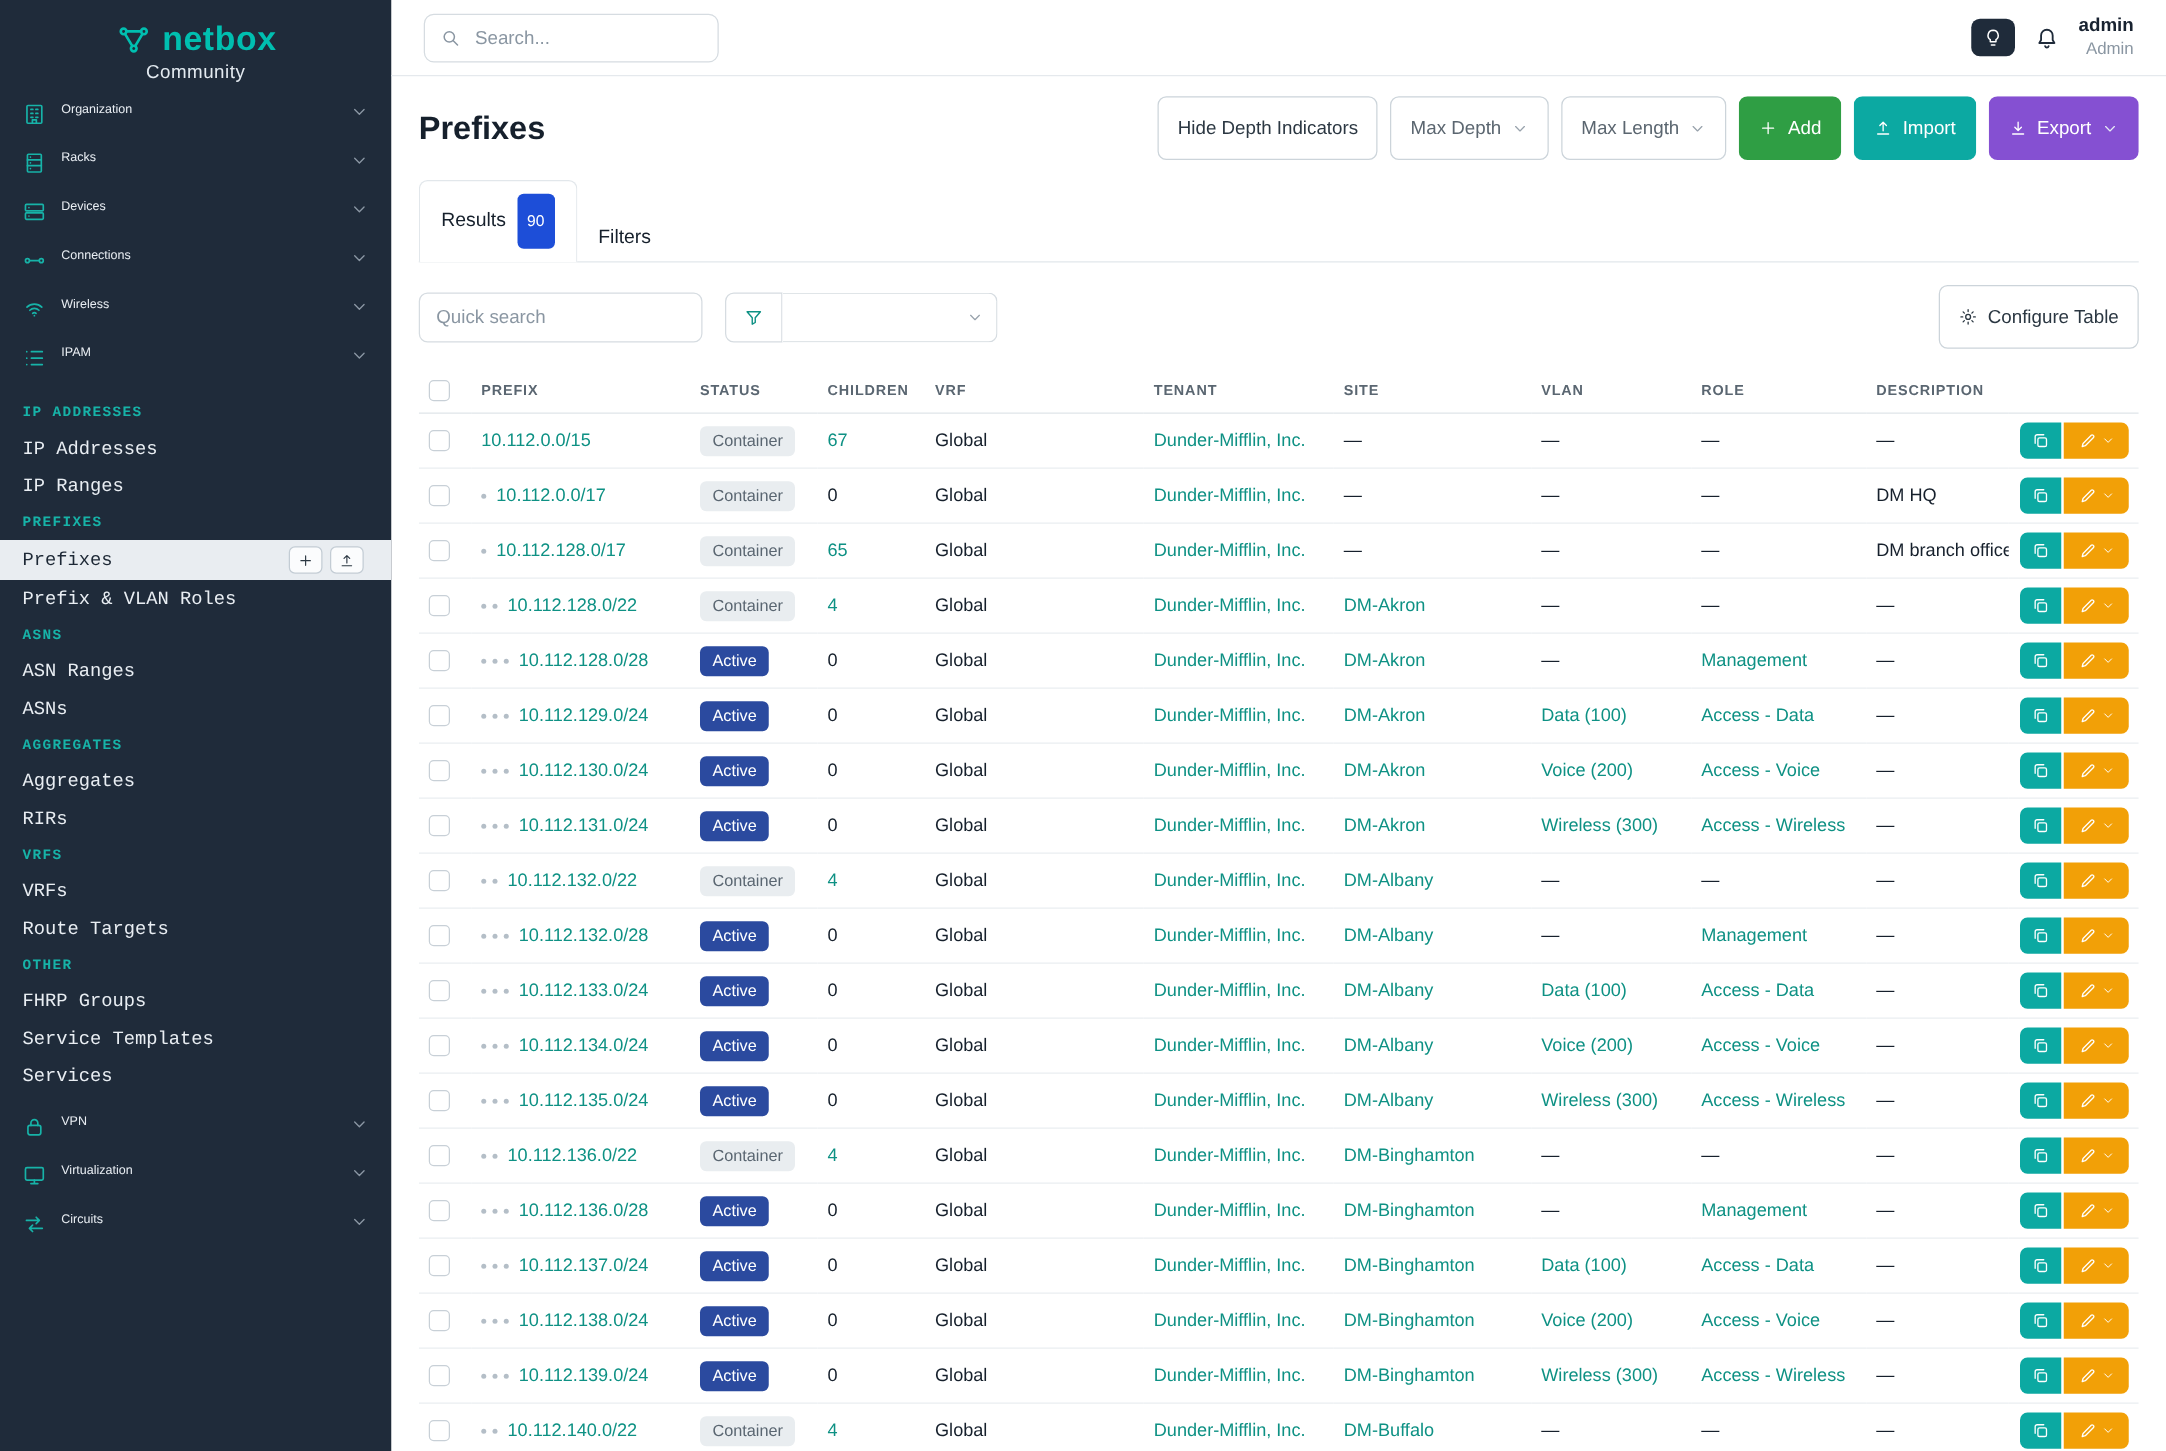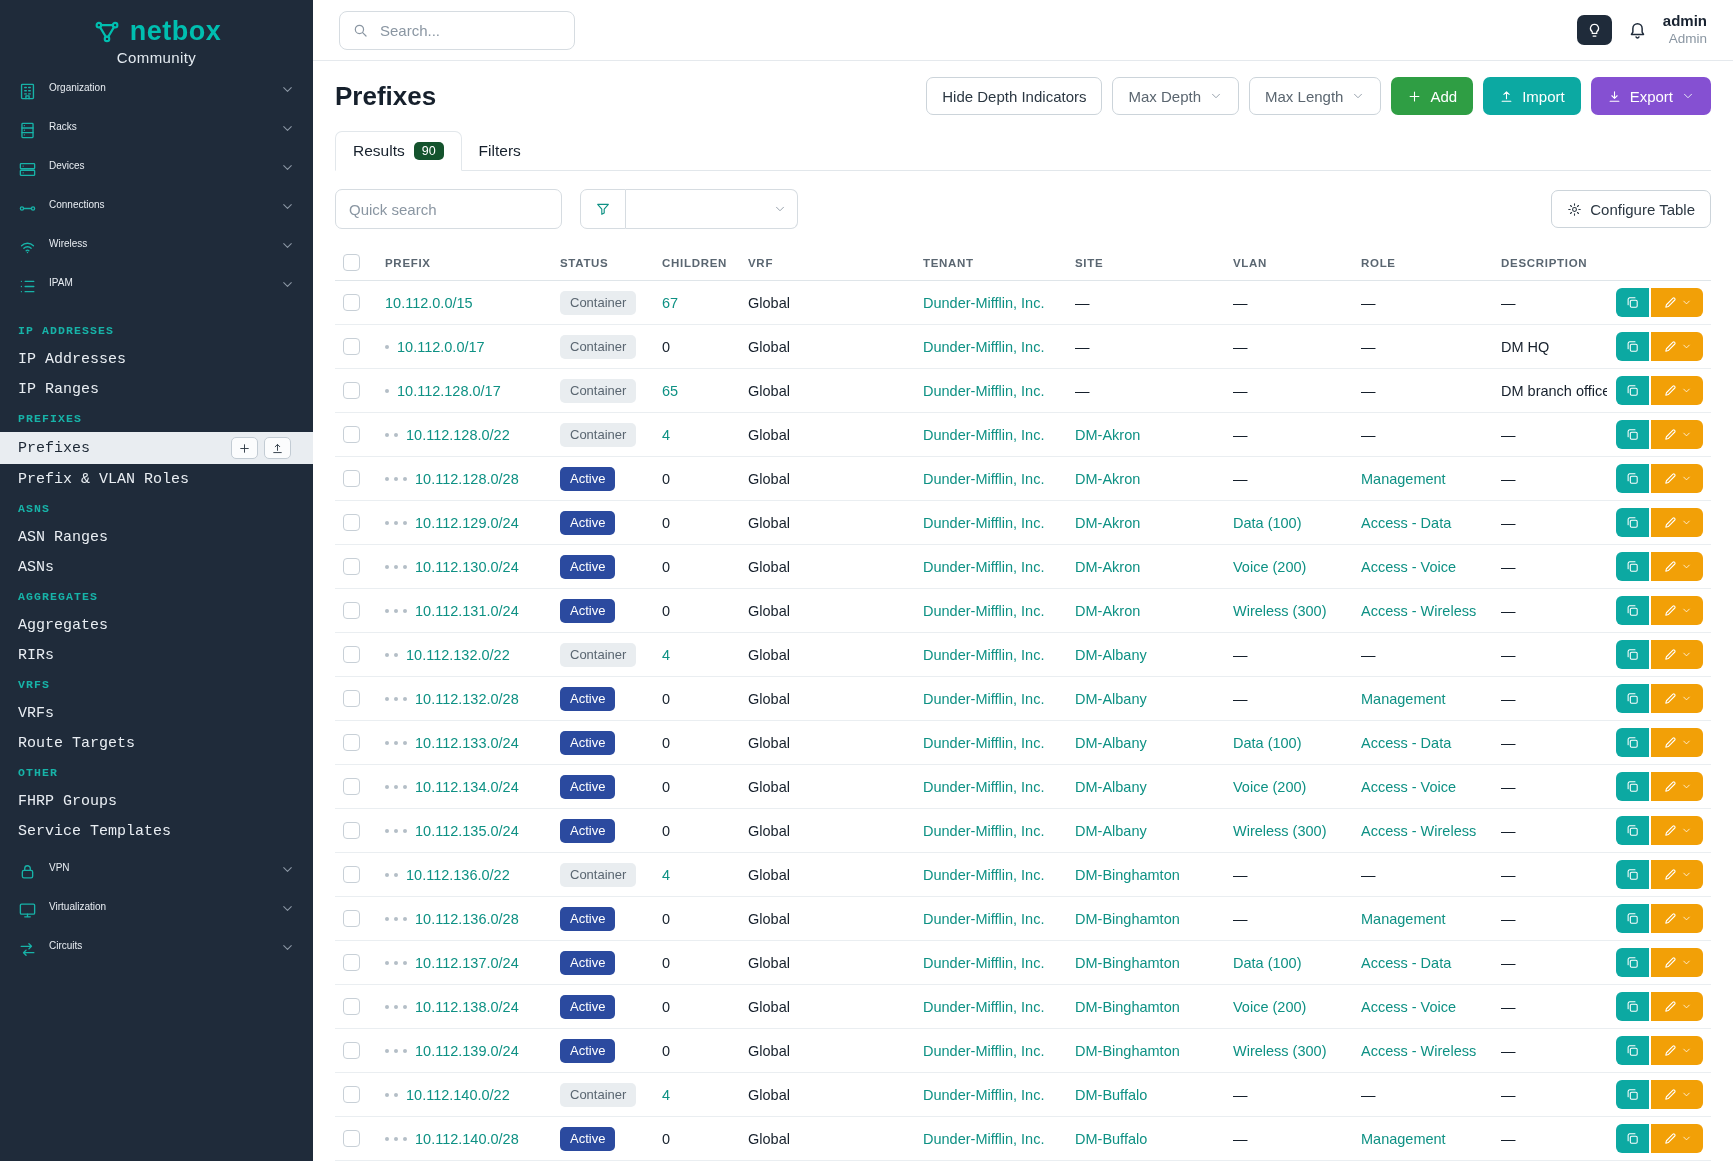--- a/index.html
+++ b/index.html
@@ -58,36 +58,36 @@
   .bell-btn svg { width: 21px; height: 21px; }
   .user { text-align: right; line-height: 1.25; }
   .user-name { font-size: 15px; font-weight: bold; color: #182230; }
   .user-role { font-size: 13.5px; color: #8a96a2; }
 
   
   .content { flex: 1; padding: 12px 22px 0; display: flex; flex-direction: column; min-height: 0; overflow: hidden; }
   .page-head { display: flex; align-items: center; justify-content: space-between; margin: 4px 0 16px; }
   .page-title { font-size: 26px; font-weight: bold; margin: 0; color: #16202c; }
   .head-actions { display: flex; gap: 10px; align-items: center; }
-  .btn { display: inline-flex; align-items: center; gap: 8px; height: 38px; padding: 0 15px; border-radius: 7px;
+  .btn { display: inline-flex; align-items: center; gap: 8px; height: 51px; padding: 0 15px; border-radius: 7px;
     font-size: 15px; font-family: inherit; cursor: pointer; border: 1px solid transparent; white-space: nowrap; background: #fff; justify-content: flex-end; }
   .btn svg { width: 15px; height: 15px; }
   .btn-outline { border-color: #ccd4da; color: #2b3742; }
   .btn-muted { border-color: #ccd4da; color: #5b6670; }
   .chev { color: #98a2ac; display: inline-flex; }
   .chev svg { width: 14px; height: 14px; }
   .btn-add { background: #2f9e44; color: #fff; font-weight: 500; }
   .btn-import { background: #0ca9a2; color: #fff; font-weight: 500; }
   .btn-export { background: #8550d2; color: #fff; font-weight: 500; }
   .btn-export .chev, .btn-add .chev { color: #e6e9f5; }
 
   .tabs { display: flex; align-items: flex-end; border-bottom: 1px solid #e2e7eb; text-align: center; }
   .tab { display: flex; align-items: center; gap: 9px; padding: 10px 17px; font-size: 15.5px; color: #16202c; cursor: pointer; }
   .tab.active { border: 1px solid #e2e7eb; border-bottom: 1px solid #fff; border-radius: 7px 7px 0 0; margin-bottom: -1px; background: #fff; }
-  .tab-badge { background: #14532d; color: #fff; font-size: 12.5px; border-radius: 5px; padding: 2px 8px; font-weight: 500; }
+  .tab-badge { background: #1d4ed8; color: #fff; font-size: 12.5px; border-radius: 5px; padding: 15px 8px; font-weight: 500; }
 
   .controls { display: flex; align-items: center; margin-top: 18px; }
   .quick-search { width: 227px; height: 40px; border: 1px solid #d6dce1; border-radius: 7px; padding: 0 13px;
     font-size: 15px; font-family: inherit; color: #182230; outline: none; }
   .quick-search::placeholder { color: #8a96a2; }
   .filter-group { display: flex; margin-left: 18px; }
   .filter-btn { width: 46px; height: 40px; border: 1px solid #d6dce1; border-radius: 7px 0 0 7px; background: #fff;
     display: flex; align-items: center; justify-content: center; color: #0e9184; cursor: pointer; }
   .filter-btn svg { width: 16px; height: 16px; }
   .filter-select { width: 172px; height: 40px; border: 1px solid #d6dce1; border-left: none; border-radius: 0 7px 7px 0;
@@ -299,20 +299,23 @@
           </div>
   </div>
         <div class="nav-section">
     <div class="nav-section-title">OTHER</div>
     <div class="nav-section-items">
             <div class="nav-subitem">
     <span class="nav-subitem-label">FHRP Groups</span>
   </div>
             <div class="nav-subitem">
     <span class="nav-subitem-label">Service Templates</span>
+  </div>
+            <div class="nav-subitem">
+    <span class="nav-subitem-label">Services</span>
   </div>
           </div>
   </div>
       </div>
     <nav class="nav nav-bottom" id="nav-bottom">
         <div class="nav-item">
     <span class="nav-icon i">
             <svg viewBox="0 0 24 24" fill="none" stroke="currentColor" stroke-width="1.7" stroke-linecap="round" stroke-linejoin="round">
               <rect x="5.5" y="10.5" width="13" height="9.5" rx="2"></rect>
               <path d="M8.5 10.5V8.2a3.5 3.5 0 0 1 7 0v2.3"></path>

